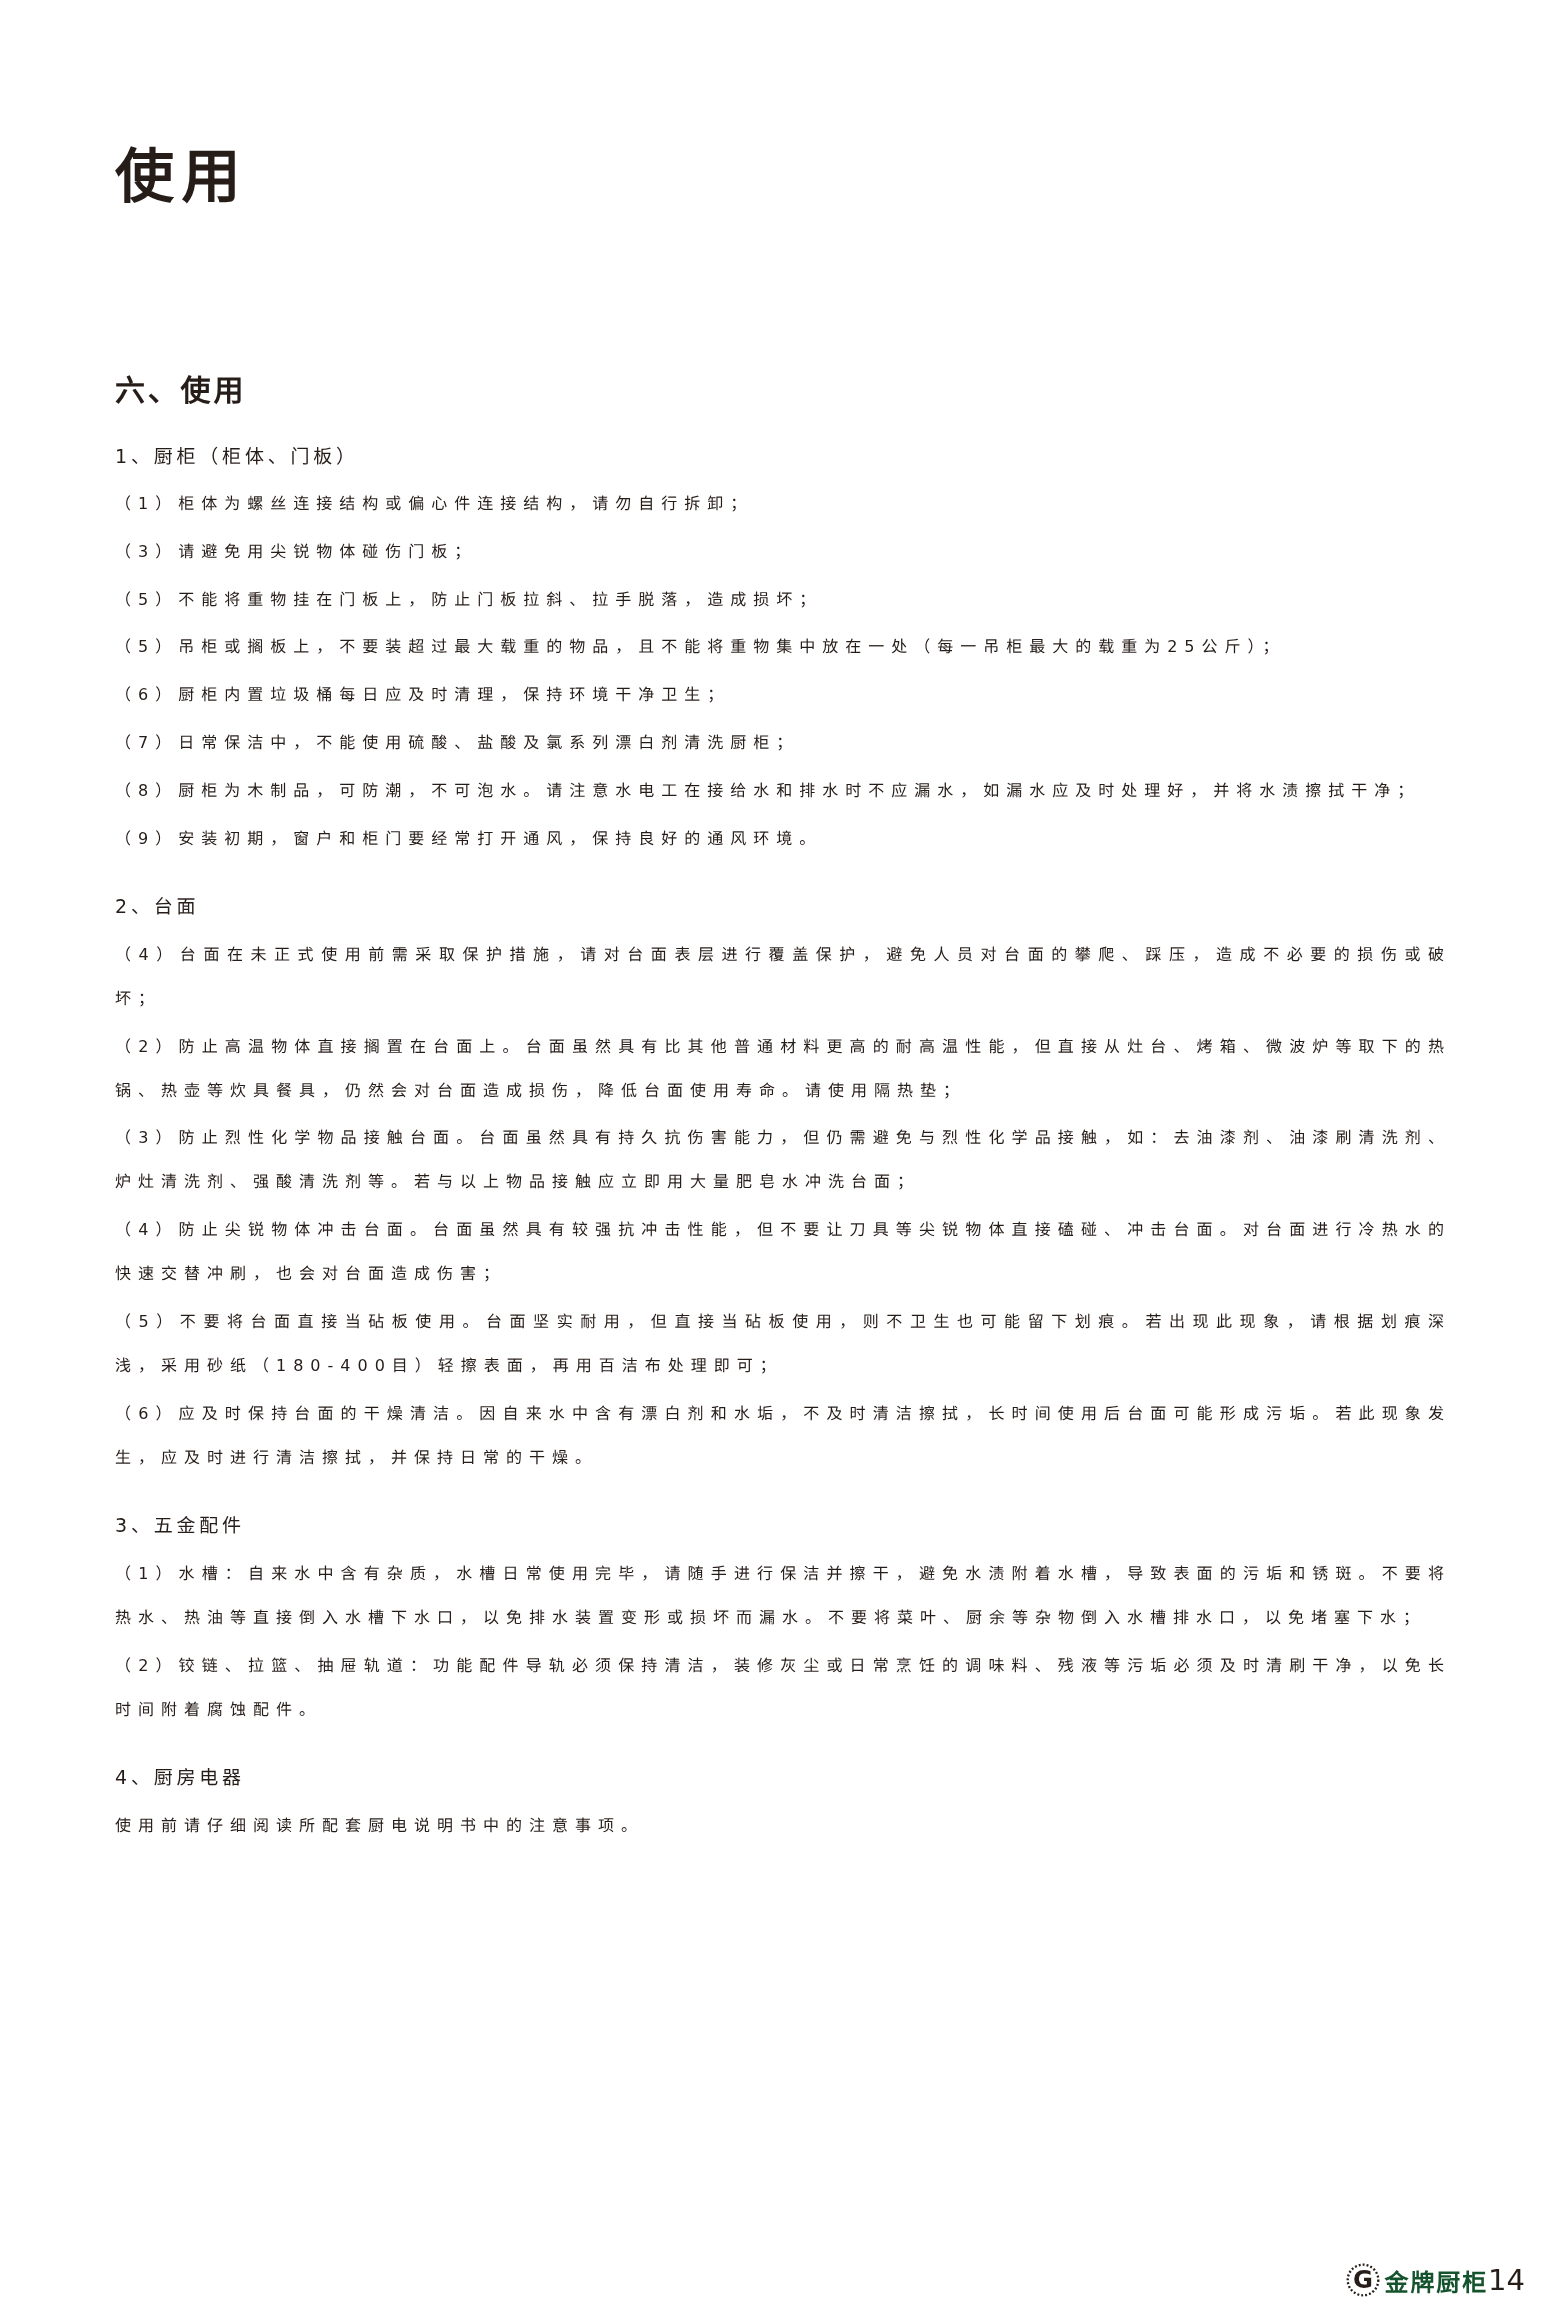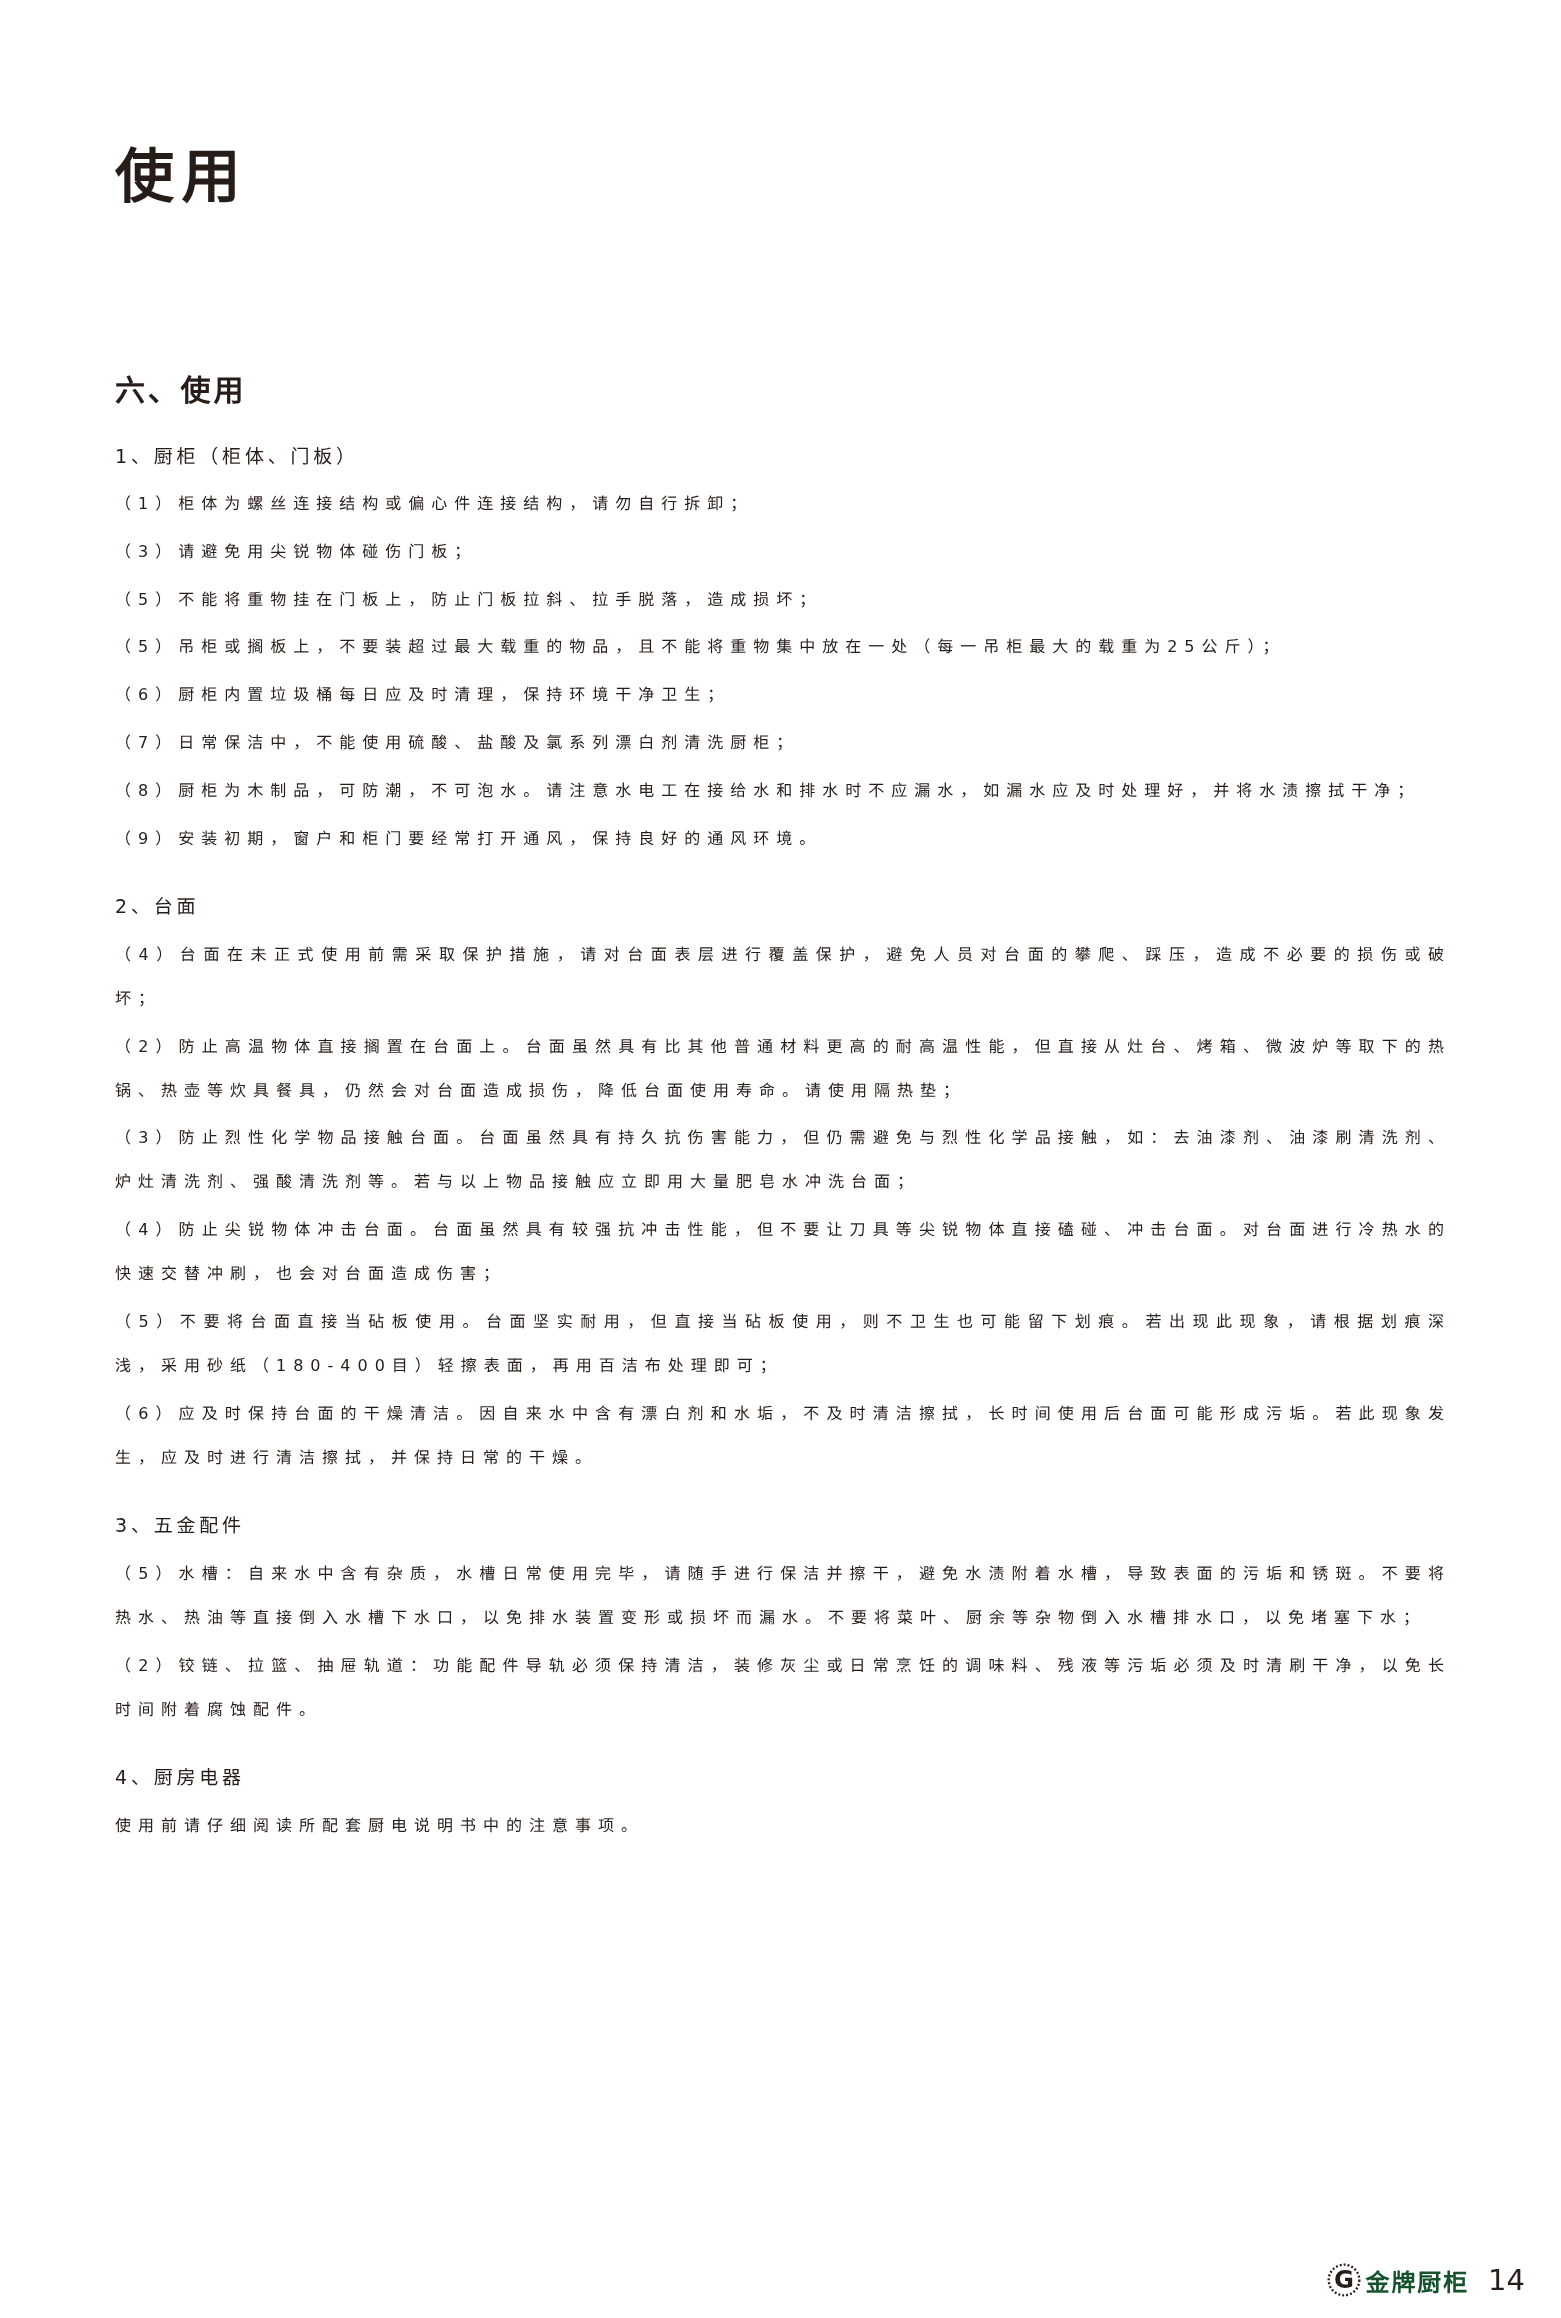--- a/index.html
+++ b/index.html
@@ -65,21 +65,20 @@
   }
   .footer .brand {
     font-size: 24px;
     font-weight: 700;
     letter-spacing: 1.9px;
     color: #14532d;
   }
   .footer .page-number {
     font-size: 29px;
     font-weight: 400;
-    margin-left: 19px;
     color: #261c18;
   }
 </style>
 </head>
 <body>
 
 <div class="page">
 
   <h1 class="doc-title">使用</h1>
 
@@ -97,21 +96,21 @@
 
   <h3 class="group-heading">2、台面</h3>
   <p class="item">（4）台面在未正式使用前需采取保护措施，请对台面表层进行覆盖保护，避免人员对台面的攀爬、踩压，造成不必要的损伤或破坏；</p>
   <p class="item">（2）防止高温物体直接搁置在台面上。台面虽然具有比其他普通材料更高的耐高温性能，但直接从灶台、烤箱、微波炉等取下的热锅、热壶等炊具餐具，仍然会对台面造成损伤，降低台面使用寿命。请使用隔热垫；</p>
   <p class="item">（3）防止烈性化学物品接触台面。台面虽然具有持久抗伤害能力，但仍需避免与烈性化学品接触，如：去油漆剂、油漆刷清洗剂、炉灶清洗剂、强酸清洗剂等。若与以上物品接触应立即用大量肥皂水冲洗台面；</p>
   <p class="item">（4）防止尖锐物体冲击台面。台面虽然具有较强抗冲击性能，但不要让刀具等尖锐物体直接磕碰、冲击台面。对台面进行冷热水的快速交替冲刷，也会对台面造成伤害；</p>
   <p class="item">（5）不要将台面直接当砧板使用。台面坚实耐用，但直接当砧板使用，则不卫生也可能留下划痕。若出现此现象，请根据划痕深浅，采用砂纸（180-400目）轻擦表面，再用百洁布处理即可；</p>
   <p class="item">（6）应及时保持台面的干燥清洁。因自来水中含有漂白剂和水垢，不及时清洁擦拭，长时间使用后台面可能形成污垢。若此现象发生，应及时进行清洁擦拭，并保持日常的干燥。</p>
 
   <h3 class="group-heading">3、五金配件</h3>
-  <p class="item">（5）水槽：自来水中含有杂质，水槽日常使用完毕，请随手进行保洁并擦干，避免水渍附着水槽，导致表面的污垢和锈斑。不要将热水、热油等直接倒入水槽下水口，以免排水装置变形或损坏而漏水。不要将菜叶、厨余等杂物倒入水槽排水口，以免堵塞下水；</p>
+  <p class="item">（1）水槽：自来水中含有杂质，水槽日常使用完毕，请随手进行保洁并擦干，避免水渍附着水槽，导致表面的污垢和锈斑。不要将热水、热油等直接倒入水槽下水口，以免排水装置变形或损坏而漏水。不要将菜叶、厨余等杂物倒入水槽排水口，以免堵塞下水；</p>
   <p class="item">（2）铰链、拉篮、抽屉轨道：功能配件导轨必须保持清洁，装修灰尘或日常烹饪的调味料、残液等污垢必须及时清刷干净，以免长时间附着腐蚀配件。</p>
 
   <h3 class="group-heading">4、厨房电器</h3>
   <p class="item">使用前请仔细阅读所配套厨电说明书中的注意事项。</p>
 
 </div>
 
 <div class="footer">
   <svg class="logo" viewBox="0 0 40 40" aria-hidden="true">
     <circle cx="20" cy="20" r="17" fill="none" stroke="#261c18" stroke-width="2.6" stroke-dasharray="2.1 2.3"></circle>

